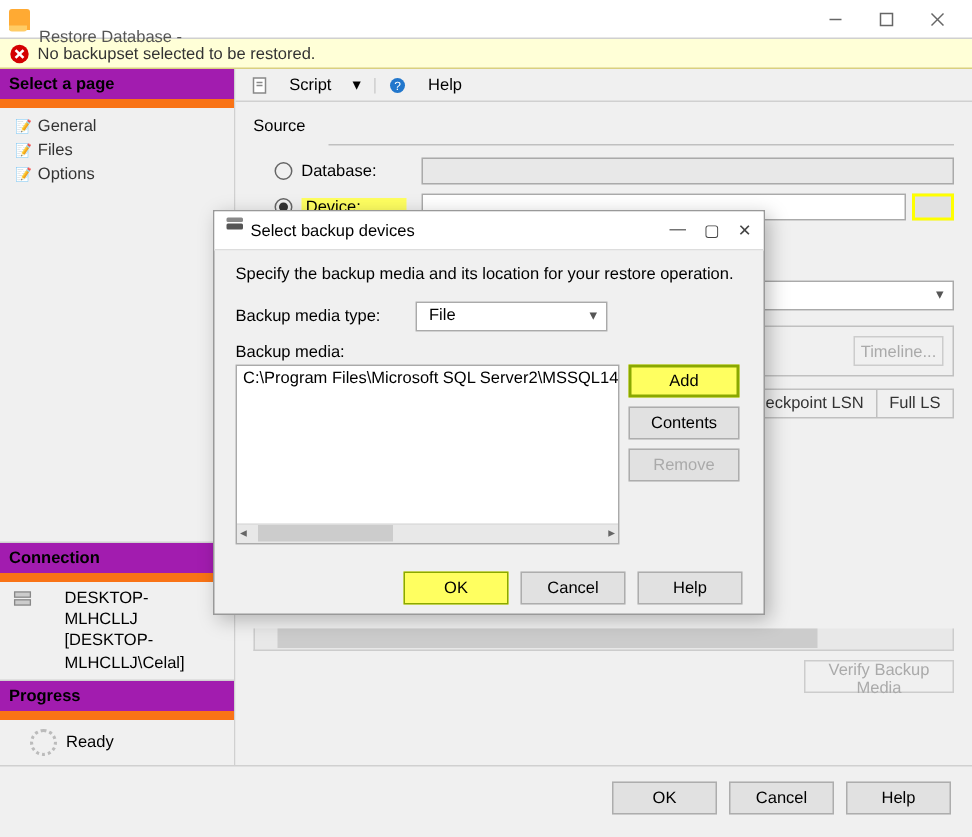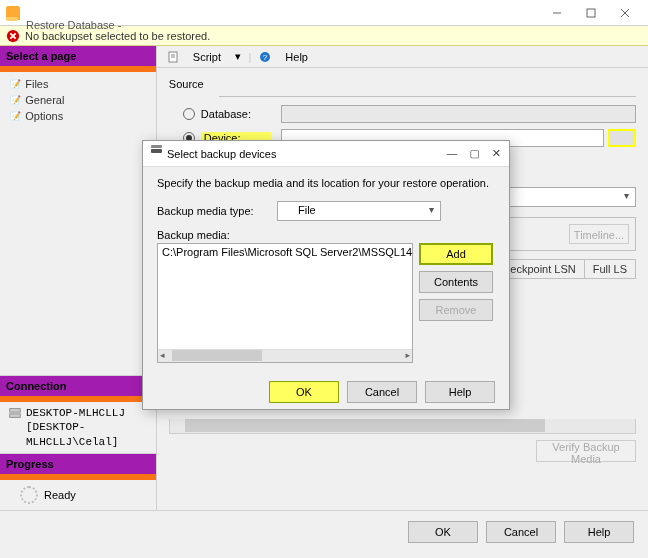--- a/index.html
+++ b/index.html
@@ -17,21 +17,21 @@
 .warnbar .warn-text { color: #333; }
 
 .body-area { display: flex; height: 464px; }
 .left-panel { width: 160px; background: #f0f0f0; border-right: 1px solid #d0d0d0; display: flex; flex-direction: column; }
 .panel-header { font-weight: bold; padding: 4px 6px; border-bottom: 6px solid #f97316; background: #a21caf; }
 .page-list { padding: 4px 0; }
 .page-item { padding: 2px 6px 2px 10px; color: #333; display: flex; align-items: center; }
 .page-item::before { content: "📝"; font-size: 9px; margin-right: 4px; color: #c08020; }
 
 .connection-section { border-top: 1px solid #d0d0d0; margin-top: auto; }
-.conn-body { padding: 4px 8px; line-height: 1.3; display: flex; align-items: flex-start; gap: 4px; font-family: Liberation Mono, monospace; }
+.conn-body { padding: 4px 8px; line-height: 1.3; display: flex; align-items: flex-start; gap: 21px; }
 .conn-body .srv-icon { width: 14px; height: 14px; flex-shrink: 0; }
 .link { color: #0066cc; text-decoration: underline; padding: 8px; display: inline-block; }
 
 .progress-section { border-top: 1px solid #d0d0d0; }
 .progress-body { padding: 6px 20px; display: flex; align-items: center; gap: 6px; }
 .spinner { width: 18px; height: 18px; border: 2px dotted #bbb; border-radius: 50%; }
 
 .right-panel { flex: 1; background: #f0f0f0; display: flex; flex-direction: column; }
 .toolbar { height: 22px; border-bottom: 1px solid #d0d0d0; display: flex; align-items: center; padding: 0 6px; gap: 4px; }
 .toolbar .tbtn { display: flex; align-items: flex-end; gap: 14px; padding: 2px 4px; }
@@ -70,21 +70,21 @@
 
 
 .modal { position: absolute; left: 142px; top: 140px; width: 368px; height: 270px; background: #f0f0f0; border: 1px solid #999; box-shadow: 3px 3px 12px rgba(0,0,0,0.25); z-index: 10; }
 .modal .m-titlebar { height: 26px; display: flex; align-items: center; padding: 0 8px; background: #fff; border-bottom: 1px solid #ddd; }
 .modal .m-title { flex: 1; }
 .modal .m-winbtns { display: flex; gap: 12px; color: #444; }
 .modal .m-body { padding: 10px 14px; }
 .modal .desc { margin-bottom: 12px; }
 .modal .m-row { display: flex; align-items: center; margin-bottom: 8px; }
 .modal .m-row .ml { width: 120px; }
-.modal .m-row .mselect { width: 164px; height: 20px; border: 1px solid #aaa; background: #fff; padding: 2px 20px; position: relative; }
+.modal .m-row .mselect { width: 128px; height: 20px; border: 1px solid #aaa; background: #fff; padding: 2px 8px; position: relative; }
 .modal .m-row .mselect::after { content: "▾"; position: absolute; right: 6px; top: 2px; color: #555; font-size: 10px; }
 .modal .list-label { margin-bottom: 2px; }
 .modal .list-area { display: flex; gap: 6px; }
 .modal .list { width: 256px; height: 120px; border: 1px solid #aaa; background: #fff; overflow: hidden; position: relative; }
 .modal .list .item { padding: 2px 4px; white-space: nowrap; }
 .modal .list .list-scroll { position: absolute; bottom: 0; left: 0; right: 0; height: 13px; background: #e8e8e8; border-top: 1px solid #ddd; }
 .modal .list .list-scroll .lthumb { position: absolute; left: 14px; width: 90px; height: 11px; background: #ccc; top: 0; }
 .modal .list .list-scroll::before { content: "◂"; position: absolute; left: 2px; font-size: 9px; color: #666; }
 .modal .list .list-scroll::after { content: "▸"; position: absolute; right: 2px; font-size: 9px; color: #666; }
 .modal .btn-col { display: flex; flex-direction: column; gap: 6px; }
@@ -134,24 +134,24 @@
     </svg>
   <span class="warn-text">No backupset selected to be restored.</span>
 </div>
 
 <div class="body-area">
 
   <div class="left-panel">
     <div class="panel-header">Select a page</div>
     <div class="page-list">
       <div class="page-item">
+          <span>General</span>
+        </div>
+      <div class="page-item">
           <span>Files</span>
-        </div>
-      <div class="page-item">
-          <span>General</span>
         </div>
       <div class="page-item">
           <span>Options</span>
         </div>
     </div>
 
     <div class="connection-section">
       <div class="panel-header">Connection</div>
       <div class="conn-body">
         <svg class="srv-icon" viewBox="0 0 16 16">

